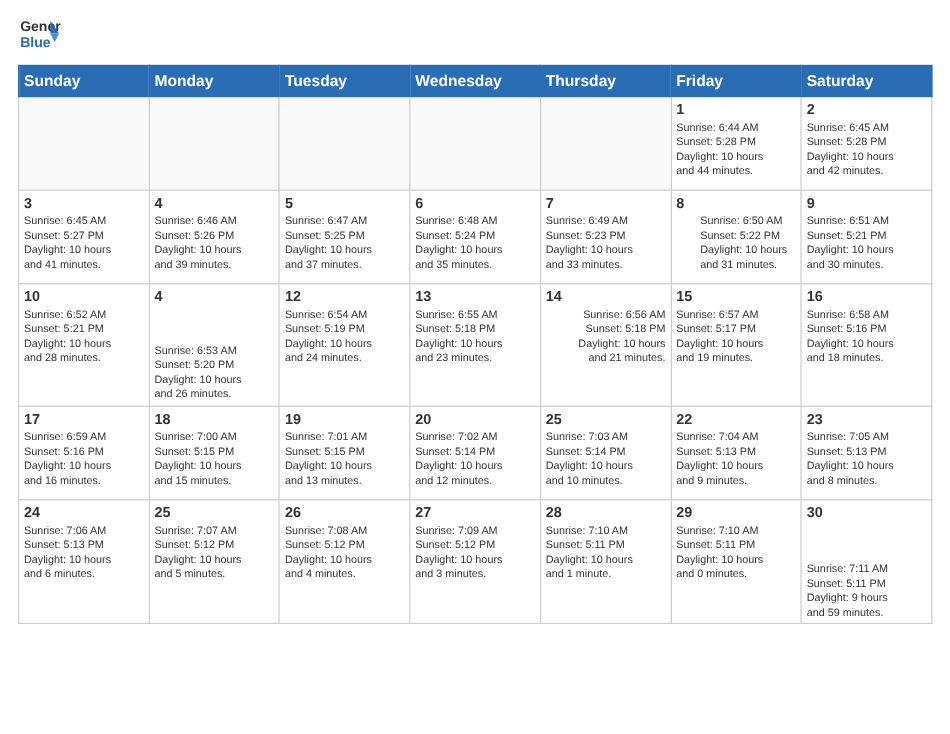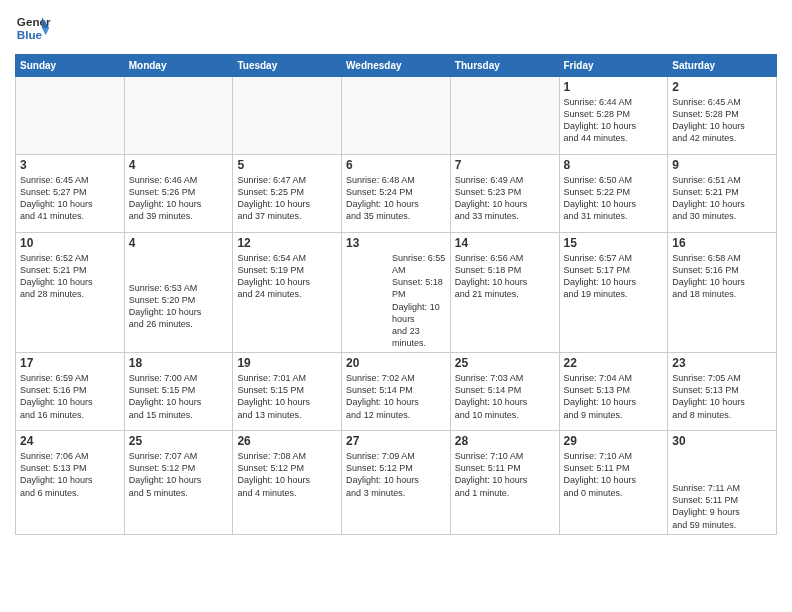--- a/index.html
+++ b/index.html
@@ -43,21 +43,21 @@
       color: #555;
     }
     table {
       width: 100%;
       border-collapse: collapse;
       table-layout: fixed;
     }
     th {
       background-color: #2a6db5;
       color: #fff;
-      font-size: 10px;
+      font-size: 13px;
       font-weight: bold;
       padding: 5px 4px;
       text-align: left;
       border: 1px solid #2a6db5;
     }
     td {
       border: 1px solid #ccc;
       vertical-align: top;
       padding: 3px 4px;
       font-size: 9.5px;
@@ -164,21 +164,21 @@
           </td>
           <td>
             <span class="day-num">7</span>
             <div class="day-info" style="white-space: pre-line;">Sunrise: 6:49 AM
 Sunset: 5:23 PM
 Daylight: 10 hours
 and 33 minutes.</div>
           </td>
           <td>
             <span class="day-num">8</span>
-            <div class="day-info" style="white-space: pre-line;">Sunrise: 6:50 AM
+            <div class="day-info" style="white-space: pre-line; margin-left: 20px;">Sunrise: 6:50 AM
 Sunset: 5:22 PM
 Daylight: 10 hours
 and 31 minutes.</div>
           </td>
           <td>
             <span class="day-num">9</span>
             <div class="day-info" style="white-space: pre-line;">Sunrise: 6:51 AM
 Sunset: 5:21 PM
 Daylight: 10 hours
 and 30 minutes.</div>
@@ -201,28 +201,28 @@
           </td>
           <td>
             <span class="day-num">12</span>
             <div class="day-info" style="white-space: pre-line;">Sunrise: 6:54 AM
 Sunset: 5:19 PM
 Daylight: 10 hours
 and 24 minutes.</div>
           </td>
           <td>
             <span class="day-num">13</span>
-            <div class="day-info" style="white-space: pre-line; margin-left: 46px;">Sunrise: 6:55 AM
+            <div class="day-info" style="white-space: pre-line;">Sunrise: 6:55 AM
 Sunset: 5:18 PM
 Daylight: 10 hours
 and 23 minutes.</div>
           </td>
           <td>
             <span class="day-num">14</span>
-            <div class="day-info" style="white-space: pre-line;">Sunrise: 6:56 AM
+            <div class="day-info" style="white-space: pre-line; text-align: right;">Sunrise: 6:56 AM
 Sunset: 5:18 PM
 Daylight: 10 hours
 and 21 minutes.</div>
           </td>
           <td>
             <span class="day-num">15</span>
             <div class="day-info" style="white-space: pre-line;">Sunrise: 6:57 AM
 Sunset: 5:17 PM
 Daylight: 10 hours
 and 19 minutes.</div>

